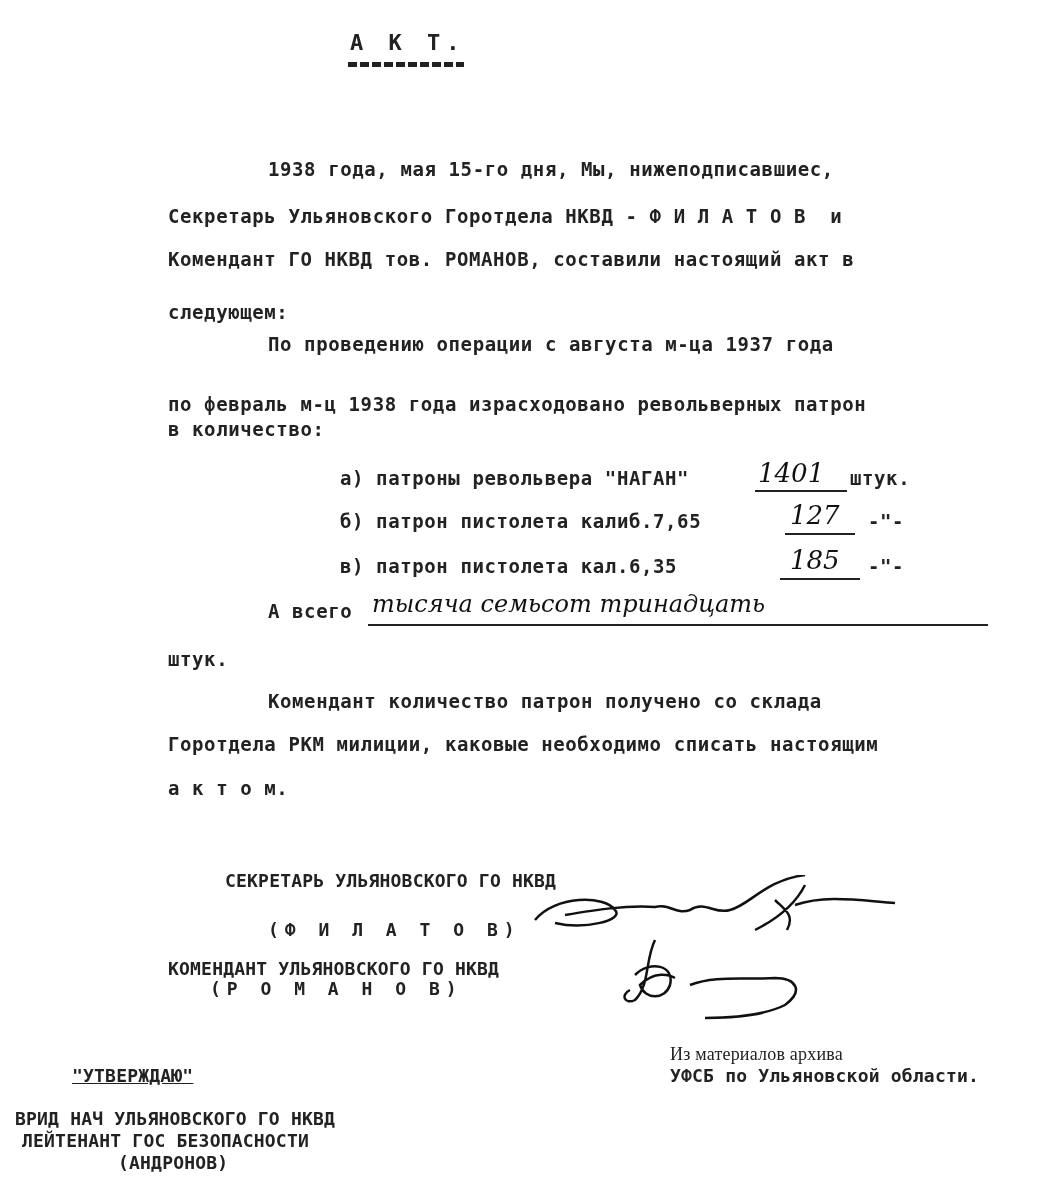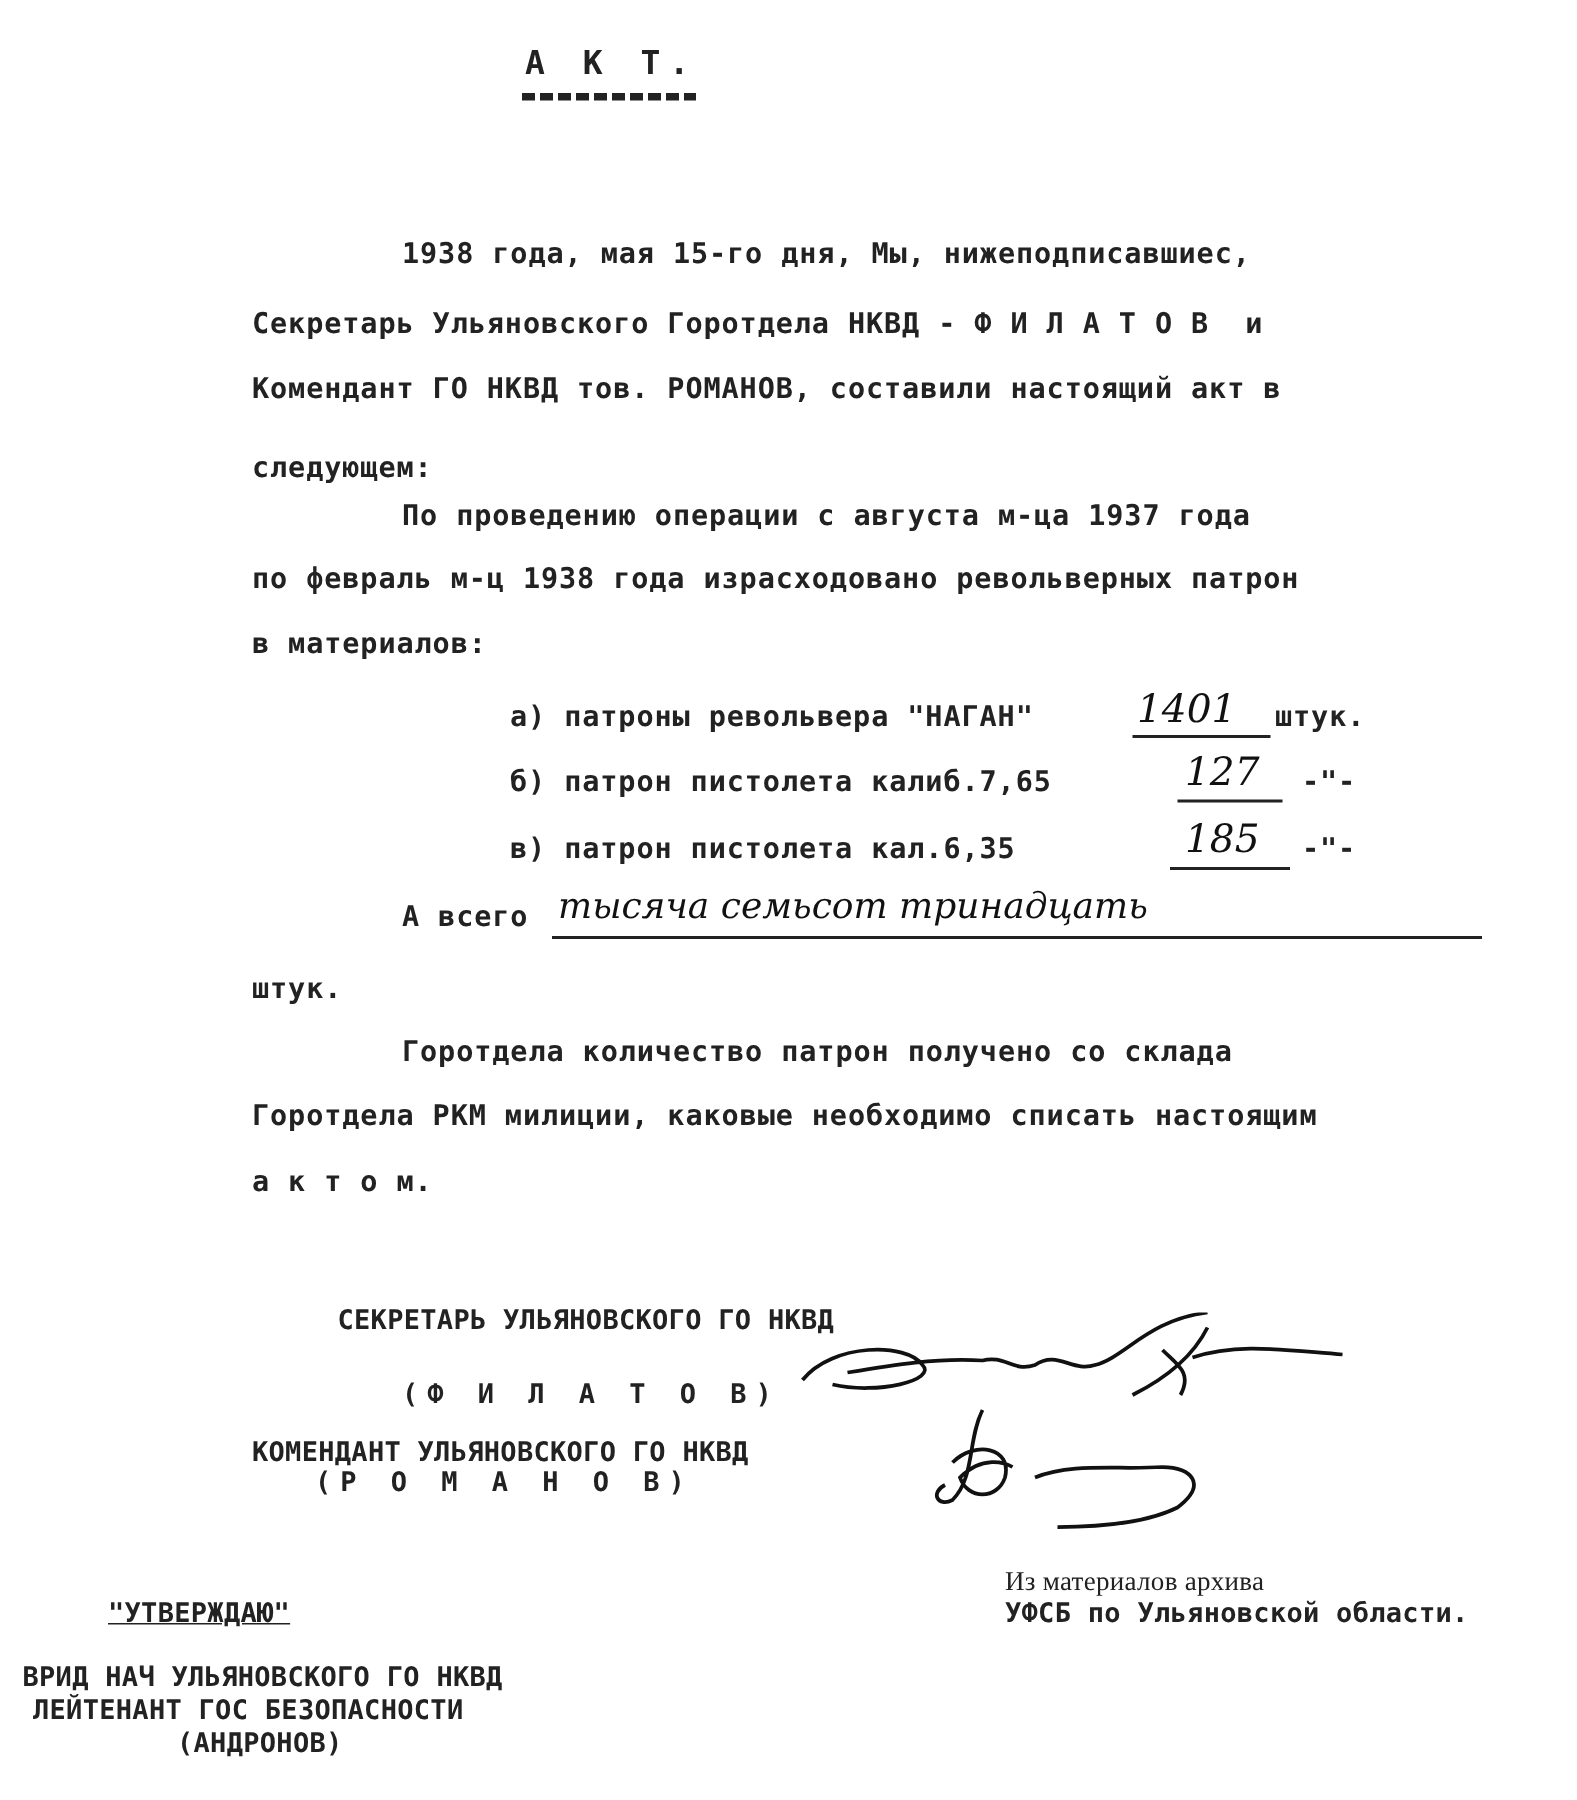--- a/index.html
+++ b/index.html
@@ -23,22 +23,22 @@
 
   <div class="t title">А К Т.</div>
   <div class="title-underline"></div>
 
   <div class="t" style="left:268px;top:158px;">1938 года, мая 15-го дня, Мы, нижеподписавшиес,</div>
   <div class="t" style="left:168px;top:205px;">Секретарь Ульяновского Горотдела НКВД - Ф И Л А Т О В  и</div>
   <div class="t" style="left:168px;top:248px;">Комендант ГО НКВД тов. РОМАНОВ, составили настоящий акт в</div>
   <div class="t" style="left:168px;top:301px;">следующем:</div>
 
   <div class="t" style="left:268px;top:333px;">По проведению операции с августа м-ца 1937 года</div>
-  <div class="t" style="left:168px;top:375px;">по февраль м-ц 1938 года израсходовано револьверных патрон</div>
-  <div class="t" style="left:168px;top:418px;">в материалов:</div>
+  <div class="t" style="left:168px;top:393px;">по февраль м-ц 1938 года израсходовано револьверных патрон</div>
+  <div class="t" style="left:168px;top:418px;">в количество:</div>
 
   <div class="t" style="left:340px;top:467px;">а) патроны револьвера "НАГАН"</div>
   <div class="hand" style="left:758px;top:458px;text-align:center;">1401</div>
   <div class="uline" style="left:755px;top:490px;width:92px;"></div>
   <div class="t" style="left:850px;top:467px;">штук.</div>
 
   <div class="t" style="left:340px;top:510px;">б) патрон пистолета калиб.7,65</div>
   <div class="hand" style="left:790px;top:500px;">127</div>
   <div class="uline" style="left:785px;top:533px;width:70px;"></div>
   <div class="t" style="left:868px;top:510px;">-"-</div>
@@ -46,21 +46,21 @@
   <div class="t" style="left:340px;top:555px;">в) патрон пистолета кал.6,35</div>
   <div class="hand" style="left:790px;top:545px;">185</div>
   <div class="uline" style="left:780px;top:578px;width:80px;"></div>
   <div class="t" style="left:868px;top:555px;">-"-</div>
 
   <div class="t" style="left:268px;top:600px;">А всего</div>
   <div class="hand" style="left:372px;top:590px;font-size:24px;">тысяча семьсот тринадцать</div>
   <div class="uline" style="left:368px;top:624px;width:620px;"></div>
   <div class="t" style="left:168px;top:648px;">штук.</div>
 
-  <div class="t" style="left:268px;top:690px;">Горотдела количество патрон получено со склада</div>
+  <div class="t" style="left:268px;top:690px;">Комендант количество патрон получено со склада</div>
   <div class="t" style="left:168px;top:733px;">Горотдела РКМ милиции, каковые необходимо списать настоящим</div>
   <div class="t" style="left:168px;top:777px;">а к т о м.</div>
 
   <div class="t small" style="left:225px;top:870px;">СЕКРЕТАРЬ УЛЬЯНОВСКОГО ГО НКВД</div>
   <div class="t small" style="left:268px;top:898px;letter-spacing:6px;margin-top:21px;">(Ф И Л А Т О В)</div>
   <svg class="sig" style="left:525px;top:875px;" width="380" height="70">
     <path d="M10 45 C 30 20, 80 20, 90 35 C 100 45, 60 55, 30 48 M40 40 C 70 35, 100 30, 130 32 C 145 28, 150 40, 165 35 C 180 25, 190 40, 205 35 C 225 30, 240 5, 280 0 M230 55 C 250 45, 270 30, 280 10 M250 25 C 260 35, 270 40, 262 55 M270 30 C 300 20, 330 25, 370 28" stroke="#111" stroke-width="2.5" fill="none"></path>
   </svg>
 
   <div class="t small" style="left:168px;top:958px;">КОМЕНДАНТ УЛЬЯНОВСКОГО ГО НКВД</div>

